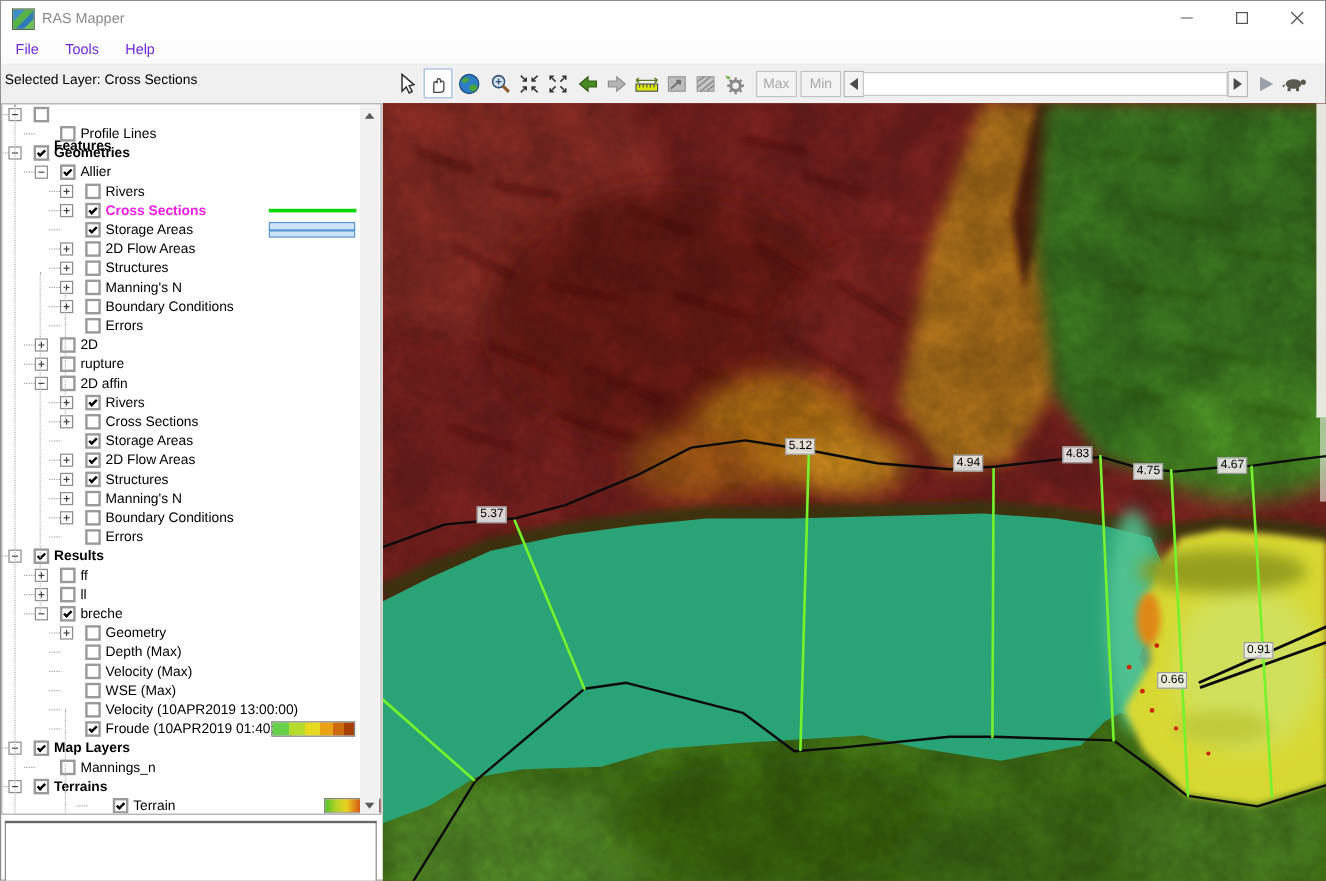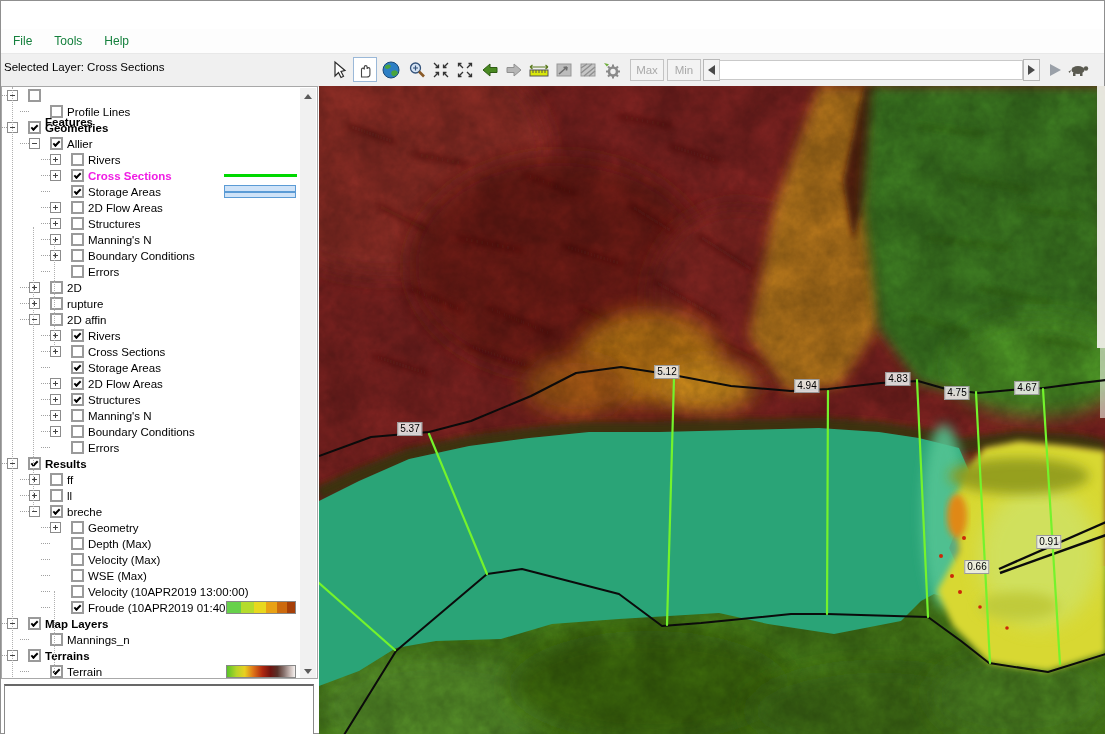--- a/index.html
+++ b/index.html
@@ -8,21 +8,21 @@
   #window{position:absolute;inset:0;background:#ffffff;border:1px solid #8f8f8f;box-sizing:border-box;}
   
   #titlebar{position:absolute;left:0;top:0;right:0;height:28px;background:#ffffff;}
   #appicon{position:absolute;left:9px;top:6px;width:17px;height:16px;border:1px solid #4a6a4a;
            background:linear-gradient(135deg,#3c8cc8 0 30%,#57b04a 30% 55%,#2e7bb5 55% 75%,#6fc05a 75%);}
   #apptitle{position:absolute;left:34px;top:7px;font-size:12px;color:#8a8a8a;}
   .wbtn{position:absolute;top:0;width:46px;height:28px;display:flex;align-items:center;justify-content:center;}
   #btn-min{right:92px}#btn-max{right:46px}#btn-close{right:0}
   
   #menubar{position:absolute;left:0;top:28px;right:0;height:24px;background:#fdfdfd;border-bottom:1px solid #e8e8e8;}
-  .menu-item{display:inline-block;padding:5px 10px 0 10px;font-size:12px;color:#15803d;margin-left:2px;}
+  .menu-item{display:inline-block;padding:5px 10px 0 10px;font-size:12px;color:#6d28d9;margin-left:2px;}
   
   #substrip{position:absolute;left:0;top:53px;right:0;height:32px;background:#f0f0f0;border-bottom:1px solid #d9d9d9;}
   #sel-layer{position:absolute;left:3px;top:7px;font-size:11.5px;color:#000;}
   
   #toolbar{position:absolute;left:318px;top:0;right:0;height:32px;}
   .tbtn{position:absolute;top:3px;width:24px;height:25px;display:flex;align-items:center;justify-content:center;}
   .tbtn.active{background:#fff;border:1px solid #9ab8d8;box-sizing:border-box;}
   .navsm{position:absolute;top:5px;width:17px;height:22px;background:#f4f4f4;border:1px solid #b8b8b8;
          box-sizing:border-box;display:flex;align-items:center;justify-content:center;}
   .disbtn{position:absolute;top:5px;width:34px;height:22px;background:#f3f3f3;border:1px solid #c3c3c3;
@@ -59,20 +59,39 @@
             border:1px solid #9a9a9a;color:#000;font-size:10px;padding:0 2px;line-height:12px;}
   #banner{position:absolute;left:302px;top:3px;width:180px;height:23px;background:#ded2d2;
           border:1px solid #909090;box-shadow:inset 0 0 0 1px #efe6e6;display:flex;align-items:center;justify-content:center;
           font-size:12.5px;font-weight:bold;color:#1a1a1a;}
 </style>
 </head>
 <body>
 
 <div id="window">
 
+  <div id="titlebar">
+    <div id="appicon"></div>
+    <div id="apptitle">RAS Mapper</div>
+    <div class="wbtn" id="btn-min">
+      <svg width="12" height="12">
+          <line x1="1" y1="6" x2="11" y2="6" stroke="#555" stroke-width="1"></line>
+        </svg>
+    </div>
+    <div class="wbtn" id="btn-max">
+      <svg width="12" height="12">
+          <rect x="1.5" y="1.5" width="9" height="9" fill="none" stroke="#555" stroke-width="1"></rect>
+        </svg>
+    </div>
+    <div class="wbtn" id="btn-close">
+      <svg width="12" height="12">
+          <path d="M1,1 L11,11 M11,1 L1,11" stroke="#555" stroke-width="1"></path>
+        </svg>
+    </div>
+  </div>
 
   <div id="menubar"><span class="menu-item">File</span><span class="menu-item">Tools</span><span class="menu-item">Help</span></div>
 
   <div id="substrip">
     <div id="sel-layer">Selected Layer: Cross Sections</div>
 
     <div id="toolbar">
       <div class="tbtn" style="left:8px">
         <svg width="20" height="20">
           <path d="M6,2 L6,16 L9.5,12.5 L12,17.5 L14.5,16.2 L12,11.5 L16,10.5 Z" fill="#fff" stroke="#2a2a2a" stroke-width="1.2"></path>
@@ -421,21 +440,21 @@
           <span class="tlabel" style="left: 65px;">Mannings_n</span>
         </div>
         <div class="trow" style="top: 561px;">
           <div class="stub" style="left: -4px; width: 9px;"></div>
           <div class="expander" style="left: 5px;"></div>
           <div class="cbx" style="left: 26px;">
             <span class="tick"></span>
           </div>
           <span class="tlabel bold" style="left: 43px;">Terrains</span>
         </div>
-        <div class="trow" style="top: 577px;">
+        <div class="trow" style="top: 577px; margin-left: 44px;">
           <div class="stub" style="left: 18px; width: 9px;"></div>
           <div class="cbx" style="left: 48px;">
             <span class="tick"></span>
           </div>
           <span class="tlabel" style="left: 65px;">Terrain</span>
           <div class="legend" style="left: 224px; top: 1px; width: 70px; height: 13px; border: 1px solid rgb(136, 136, 136); box-sizing: border-box; background: linear-gradient(to right, rgb(88, 196, 40), rgb(184, 212, 40) 14%, rgb(232, 208, 32) 26%, rgb(224, 120, 24) 38%, rgb(176, 40, 16) 52%, rgb(112, 20, 16) 64%, rgb(88, 48, 40) 74%, rgb(138, 116, 112) 84%, rgb(196, 180, 176) 92%, rgb(246, 242, 240));"></div>
         </div>
         <div class="vguide" style="left: 10px; top: 0px; height: 592px;"></div>
         <div class="vguide" style="left: 31px; top: 140px; height: 284px;"></div>
         <div class="vguide" style="left: 52px; top: 152px; height: 112px;"></div>

